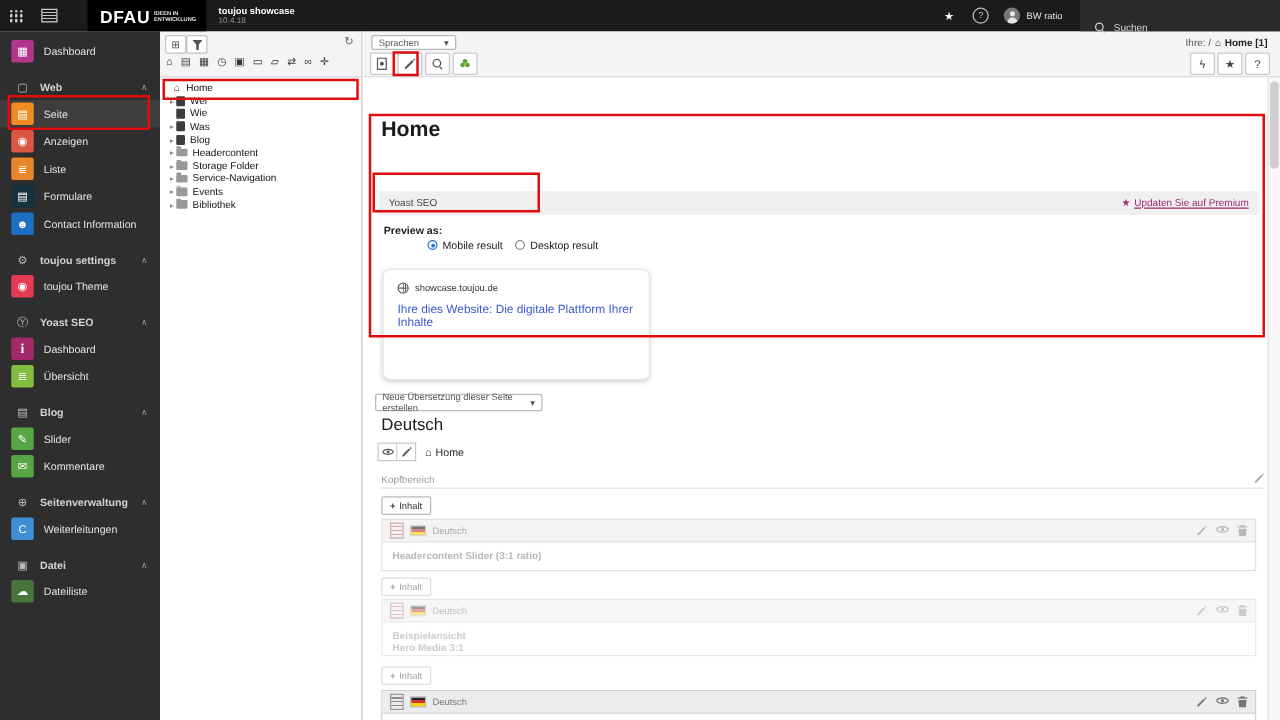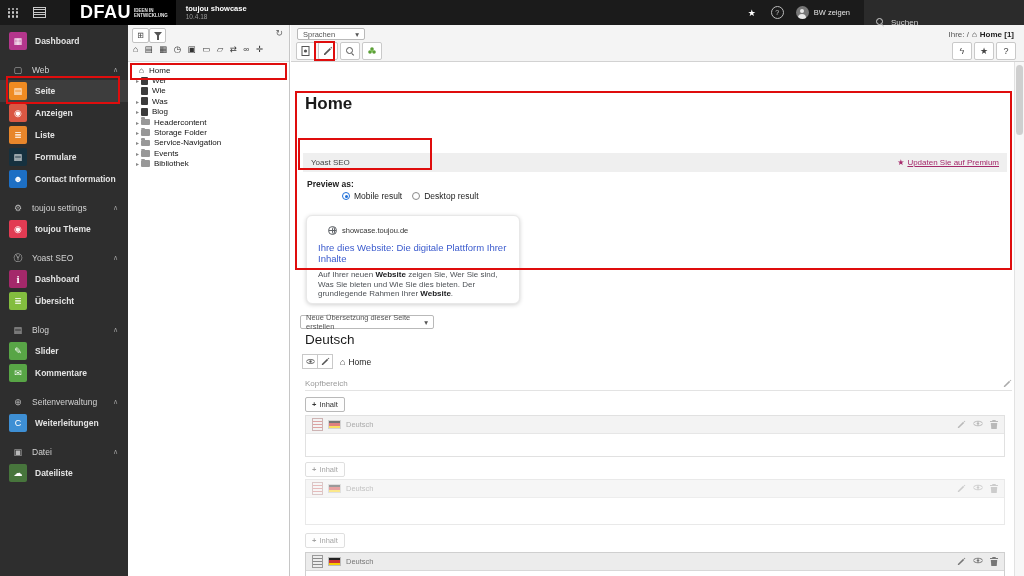--- a/index.html
+++ b/index.html
@@ -6,21 +6,21 @@
   .screen{position:relative;width:1024px;height:576px;overflow:hidden;background:#fff;
           font-family:"Liberation Sans",sans-serif;-webkit-font-smoothing:antialiased;}
   
   .topbar{position:absolute;left:0;top:0;right:0;height:25px;background:#1b1b1b;display:flex;align-items:center;color:#fff;z-index:10;}
   .tb-btn{height:25px;width:26px;display:flex;align-items:center;justify-content:center;cursor:pointer;}
   .dot-grid{display:grid;grid-template-columns:repeat(3,1fr);gap:1.5px;width:10px;height:10px;}
   .dot-grid i{background:#c9c9c9;border-radius:50%;}
   .icon-rows{width:11px;height:9px;border:1px solid #c9c9c9;background:
      repeating-linear-gradient(to bottom,transparent 0 1.5px,#c9c9c9 1.5px 2.5px);}
   .logo-block{height:25px;background:#000;display:flex;align-items:center;padding:0 8px 0 10px;margin-left:18px;gap:3px;}
-  .logo-main{font-size:18px;font-weight:bold;letter-spacing:.5px;}
+  .logo-main{font-size:14px;font-weight:bold;letter-spacing:.5px;}
   .logo-sub{font-size:4.5px;line-height:5px;font-weight:bold;color:#e8e8e8;}
   .site-block{margin-left:10px;line-height:8px;}
   .site-title{font-size:7.5px;font-weight:bold;}
   .site-version{font-size:6.5px;color:#9a9a9a;}
   .tb-right{margin-left:auto;display:flex;align-items:center;height:25px;}
   .tb-star{font-size:9px;color:#fff;width:30px;text-align:center;}
   .tb-help{width:11px;height:11px;border:1px solid #bbb;border-radius:50%;font-size:7px;color:#ccc;display:flex;align-items:center;justify-content:center;margin:0 12px 0 4px;}
   .tb-user{display:flex;align-items:center;gap:5px;margin-right:14px;}
   .avatar{width:13px;height:13px;border-radius:50%;background:#777;position:relative;overflow:hidden;}
   .avatar::before{content:"";position:absolute;left:4.5px;top:2.5px;width:4px;height:4px;border-radius:50%;background:#e9e9e9;}
@@ -32,24 +32,24 @@
   .mag::before{content:"";position:absolute;left:0;top:0;width:5px;height:5px;border:1.2px solid currentColor;border-radius:50%;}
   .mag::after{content:"";position:absolute;left:6px;top:6px;width:3px;height:1.2px;background:currentColor;transform:rotate(45deg);transform-origin:0 0;}
   .tb-search .mag{color:#cfcfcf;}
   
   .sidebar{position:absolute;left:0;top:25px;width:128px;bottom:0;background:#2e2e2e;padding-top:5px;box-sizing:border-box;}
   .sb-item{height:22px;display:flex;align-items:center;gap:8px;padding:0 8px 0 9px;cursor:pointer;}
   .sb-item.sel{background:#3d3d3d;}
   .sq{width:18px;height:18px;border-radius:2px;display:flex;align-items:center;justify-content:center;
       color:#fff;font-size:9px;flex:0 0 18px;}
   .sq.serif-i{font-family:"Liberation Serif",serif;font-weight:bold;font-size:11px;}
-  .sb-label{font-size:8.5px;color:#e3e3e3;white-space:nowrap;font-weight:bold;}
+  .sb-label{font-size:8.5px;color:#e3e3e3;white-space:nowrap;}
   .sb-sec{height:20px;margin-top:8px;display:flex;align-items:center;gap:8px;padding:0 10px 0 12px;cursor:pointer;}
   .sec-icon{width:12px;text-align:center;font-size:9px;color:#b9b9b9;flex:0 0 12px;}
-  .sb-sec .sb-label{font-size:8.5px;color:#d2d2d2;font-weight:normal;}
+  .sb-sec .sb-label{font-size:8.5px;color:#d2d2d2;font-weight:bold;}
   .chev{margin-left:auto;font-size:7px;color:#9d9d9d;}
   
   .pagetree{position:absolute;left:128px;top:25px;width:162px;bottom:0;background:#fff;border-right:1px solid #c6c6c6;box-sizing:border-box;}
   .pt-top{height:36px;background:#f4f4f4;border-bottom:1px solid #d9d9d9;position:relative;}
   .pt-btn{position:absolute;width:15px;height:13px;background:#fff;border:1px solid #c2c2c2;border-radius:2px;
           display:flex;align-items:center;justify-content:center;font-size:8px;color:#444;cursor:pointer;}
   .pt-refresh{position:absolute;right:6px;top:3px;font-size:9px;color:#666;cursor:pointer;}
   .pt-types{position:absolute;left:5px;top:19px;display:flex;gap:6.5px;}
   .pt-types span{font-size:8.5px;color:#333;cursor:pointer;}
   .tree{padding-top:3px;}
@@ -84,21 +84,21 @@
   .premium .st{font-size:8px;}
   .premium a{text-decoration:underline;cursor:pointer;}
   .preview-as-label{position:absolute;left:16px;top:117px;font-size:8.5px;font-weight:bold;color:#222;}
   .radios{position:absolute;left:17px;top:129px;display:flex;align-items:center;gap:10px;font-size:8.5px;color:#222;padding-left:34px;}
   .radio{width:8px;height:8px;border:1px solid #8a8a8a;border-radius:50%;display:inline-block;position:relative;background:#fff;box-sizing:border-box;cursor:pointer;}
   .radio.checked{border-color:#1e6fd9;}
   .radio.checked::after{content:"";position:absolute;left:1.5px;top:1.5px;width:3px;height:3px;border-radius:50%;background:#1e6fd9;}
   .rlab{margin-left:4px;}
   .snippet{position:absolute;left:15px;top:153px;width:214px;height:89px;background:#fff;border:1px solid #e8e8e8;border-radius:6px;
            box-shadow:0 1px 4px rgba(0,0,0,.18);padding:10px 11px;box-sizing:border-box;}
-  .sn-domain{display:flex;align-items:center;gap:5px;font-size:7.5px;color:#333;margin-left:10px;}
+  .sn-domain{display:flex;align-items:center;gap:5px;font-size:7.5px;color:#333;}
   .sn-title{margin-top:7px;font-size:9.5px;line-height:11px;color:#3a5acd;cursor:pointer;}
   .sn-desc{margin-top:6px;font-size:8px;line-height:9.5px;color:#4d5156;}
   .sn-desc b{color:#202124;}
   .globe{width:9px;height:9px;border:1px solid #5f6368;border-radius:50%;position:relative;flex:0 0 9px;box-sizing:border-box;}
   .globe::before{content:"";position:absolute;left:2.8px;top:0;width:1.4px;height:7px;border-left:.8px solid #5f6368;border-right:.8px solid #5f6368;border-radius:50%;}
   .globe::after{content:"";position:absolute;left:0;top:2.9px;width:7px;height:1px;background:#5f6368;}
   .trans-select{position:absolute;left:9px;top:253px;width:134px;height:14px;font-size:7.5px;}
   .lang-heading{position:absolute;left:14px;top:270px;font-size:13.5px;color:#1a1a1a;}
   .pg-tools{position:absolute;left:11px;top:292px;display:flex;align-items:center;}
   .sm-btn{width:14px;height:13px;background:#fff;border:1px solid #c9c9c9;display:flex;align-items:center;justify-content:center;color:#555;cursor:pointer;}
@@ -159,21 +159,21 @@
     </div>
     <div class="site-block">
       <div class="site-title">toujou showcase</div>
       <div class="site-version">10.4.18</div>
     </div>
     <div class="tb-right">
       <span class="tb-star">★</span>
       <span class="tb-help">?</span>
       <span class="tb-user">
         <span class="avatar"></span>
-        <span class="tb-user-name">BW zeigen</span>
+        <span class="tb-user-name">BW ratio</span>
       </span>
       <span class="tb-search">
         <span class="mag"></span>
         <span>Suchen</span>
       </span>
     </div>
   </div>
 
   <div class="sidebar">
     <div class="sb-item">
@@ -407,23 +407,20 @@
           <span class="rlab">Desktop result</span>
         </span>
       </div>
 
       <div class="snippet">
         <div class="sn-domain">
           <span class="globe"></span>
           <span>showcase.toujou.de</span>
         </div>
         <div class="sn-title">Ihre dies Website: Die digitale Plattform Ihrer Inhalte</div>
-        <div class="sn-desc">
-          <span>Auf Ihrer neuen </span><b>Website</b><span> zeigen Sie, Wer Sie sind, Was Sie bieten und Wie Sie dies bieten. Der grundlegende Rahmen Ihrer </span><b>Website</b><span>.</span>
-        </div>
       </div>
 
       <span class="fake-select trans-select">
         <span>Neue Übersetzung dieser Seite erstellen</span>
         <span>▾</span>
       </span>
 
       <div class="lang-heading">Deutsch</div>
 
       <div class="pg-tools">
@@ -473,20 +470,23 @@
             <svg class="svgicon" width="10" height="7" viewBox="0 0 10 7">
                 <path d="M0 3.5C2 .5 8 .5 10 3.5 8 6.5 2 6.5 0 3.5z" fill="none" stroke="currentColor" stroke-width="1"></path>
                 <circle cx="5" cy="3.5" r="1.3" fill="currentColor"></circle>
               </svg>
             <svg class="svgicon" width="8" height="9" viewBox="0 0 8 9">
                 <path d="M2.5 0h3l.4 1H8v1H0V1h2.1z" fill="currentColor"></path>
                 <path d="M.8 3h6.4L6.7 9H1.3z" fill="currentColor"></path>
               </svg>
           </span>
         </div>
+        <div class="card-body">
+          <div class="cb-grey">Headercontent Slider (3:1 ratio)</div>
+        </div>
       </div>
 
       <span class="add-btn faded" style="left:14px;top:400px;">
         <span class="pl">+</span>
         <span>Inhalt</span>
       </span>
 
       <div class="card faded" style="top:417px;height:46px;">
         <div class="card-head">
           <span class="ce-icon"></span>
@@ -500,20 +500,24 @@
             <svg class="svgicon" width="10" height="7" viewBox="0 0 10 7">
                 <path d="M0 3.5C2 .5 8 .5 10 3.5 8 6.5 2 6.5 0 3.5z" fill="none" stroke="currentColor" stroke-width="1"></path>
                 <circle cx="5" cy="3.5" r="1.3" fill="currentColor"></circle>
               </svg>
             <svg class="svgicon" width="8" height="9" viewBox="0 0 8 9">
                 <path d="M2.5 0h3l.4 1H8v1H0V1h2.1z" fill="currentColor"></path>
                 <path d="M.8 3h6.4L6.7 9H1.3z" fill="currentColor"></path>
               </svg>
           </span>
         </div>
+        <div class="card-body">
+          <div class="cb-grey">Beispielansicht</div>
+          <div class="cb-grey">Hero Media 3:1</div>
+        </div>
       </div>
 
       <span class="add-btn faded" style="left:14px;top:471px;">
         <span class="pl">+</span>
         <span>Inhalt</span>
       </span>
 
       <div class="card" style="top:490px;height:80px;">
         <div class="card-head">
           <span class="ce-icon grey"></span>

